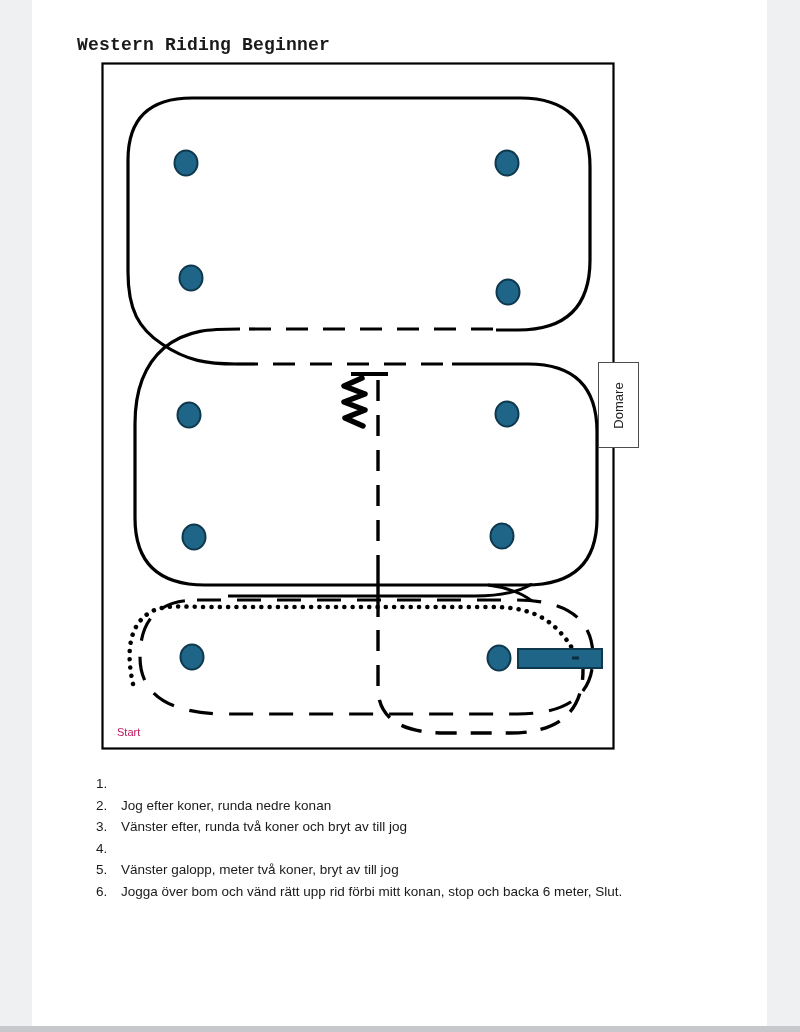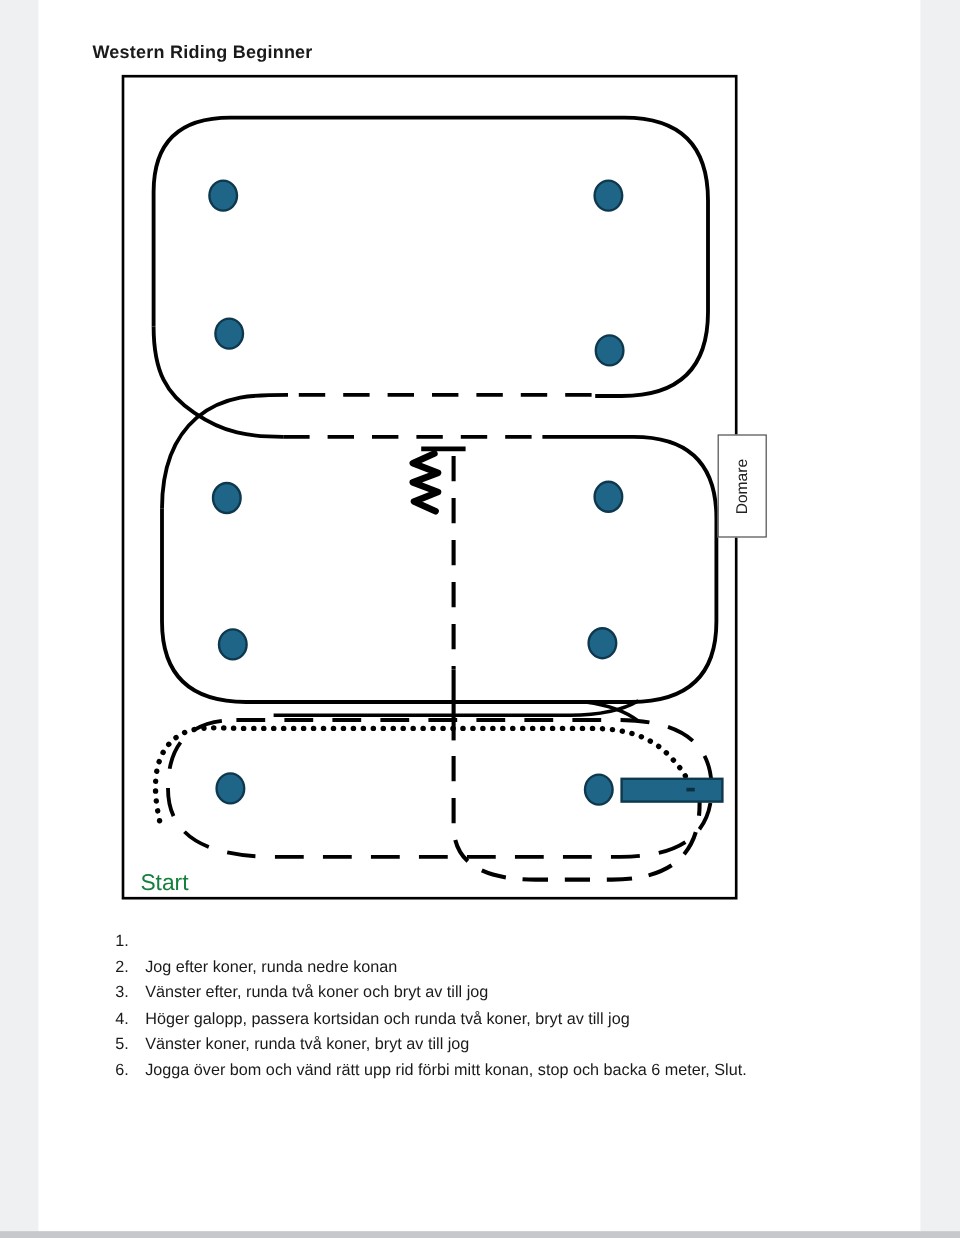--- a/index.html
+++ b/index.html
@@ -14,36 +14,37 @@
   .page {
     position:absolute; left:32px; top:0; width:735px; height:1026px;
     background: var(--page-bg,#ffffff);
   }
   .bottom-strip {
     position:absolute; left:0; top:1026px; width:800px; height:6px;
     background: var(--bottom-strip,#c7c8cb);
   }
   .doc-title {
     position:absolute; left:77px; top:35px;
-    font-size:15px; font-weight:bold; letter-spacing:0.2px;
+    font-size:18px; font-weight:bold; letter-spacing:0.2px;
     white-space:nowrap;
+    font-family:Liberation Mono, monospace;
   }
   svg.pattern { position:absolute; left:0; top:0; }
   .judge-box {
     position:absolute; left:598px; top:362px; width:41px; height:86px;
     background:#ffffff; border:1.6px solid #4d4d4d;
     display:flex; align-items:center; justify-content:center;
   }
   .judge-box span {
     transform: rotate(-90deg);
     white-space:nowrap; font-size:13px; color:#222;
   }
   .start-label {
     position:absolute; left:117px; top:726px;
-    font-size:19px; color:#15803d;
+    font-size:11px; color:#be185d;
   }
   .instructions {
     position:absolute; left:96px; top:773px; width:620px;
     font-size:13.5px; line-height:21.5px; list-style:none;
   }
   .instructions li { display:flex; }
   .instructions .num { width:16px; flex:0 0 16px; }
   .instructions .itext { padding-left:9px; white-space:nowrap; }
 </style>
 </head>
@@ -114,25 +115,24 @@
   <li>
     <span class="num">2.</span>
     <span class="itext">Jog efter koner, runda nedre konan</span>
   </li>
   <li>
     <span class="num">3.</span>
     <span class="itext">Vänster efter, runda två koner och bryt av till jog</span>
   </li>
   <li>
     <span class="num">4.</span>
-    <span class="itext">Höger galopp, passera kortsidan och runda två koner, bryt av till jog</span>
   </li>
   <li>
     <span class="num">5.</span>
-    <span class="itext">Vänster koner, runda två koner, bryt av till jog</span>
+    <span class="itext">Vänster galopp, meter två koner, bryt av till jog</span>
   </li>
   <li>
     <span class="num">6.</span>
     <span class="itext">Jogga över bom och vänd rätt upp rid förbi mitt konan, stop och backa 6 meter, Slut.</span>
   </li>
 </ol>
 
 <div class="bottom-strip"></div>
 
 </body></html>

